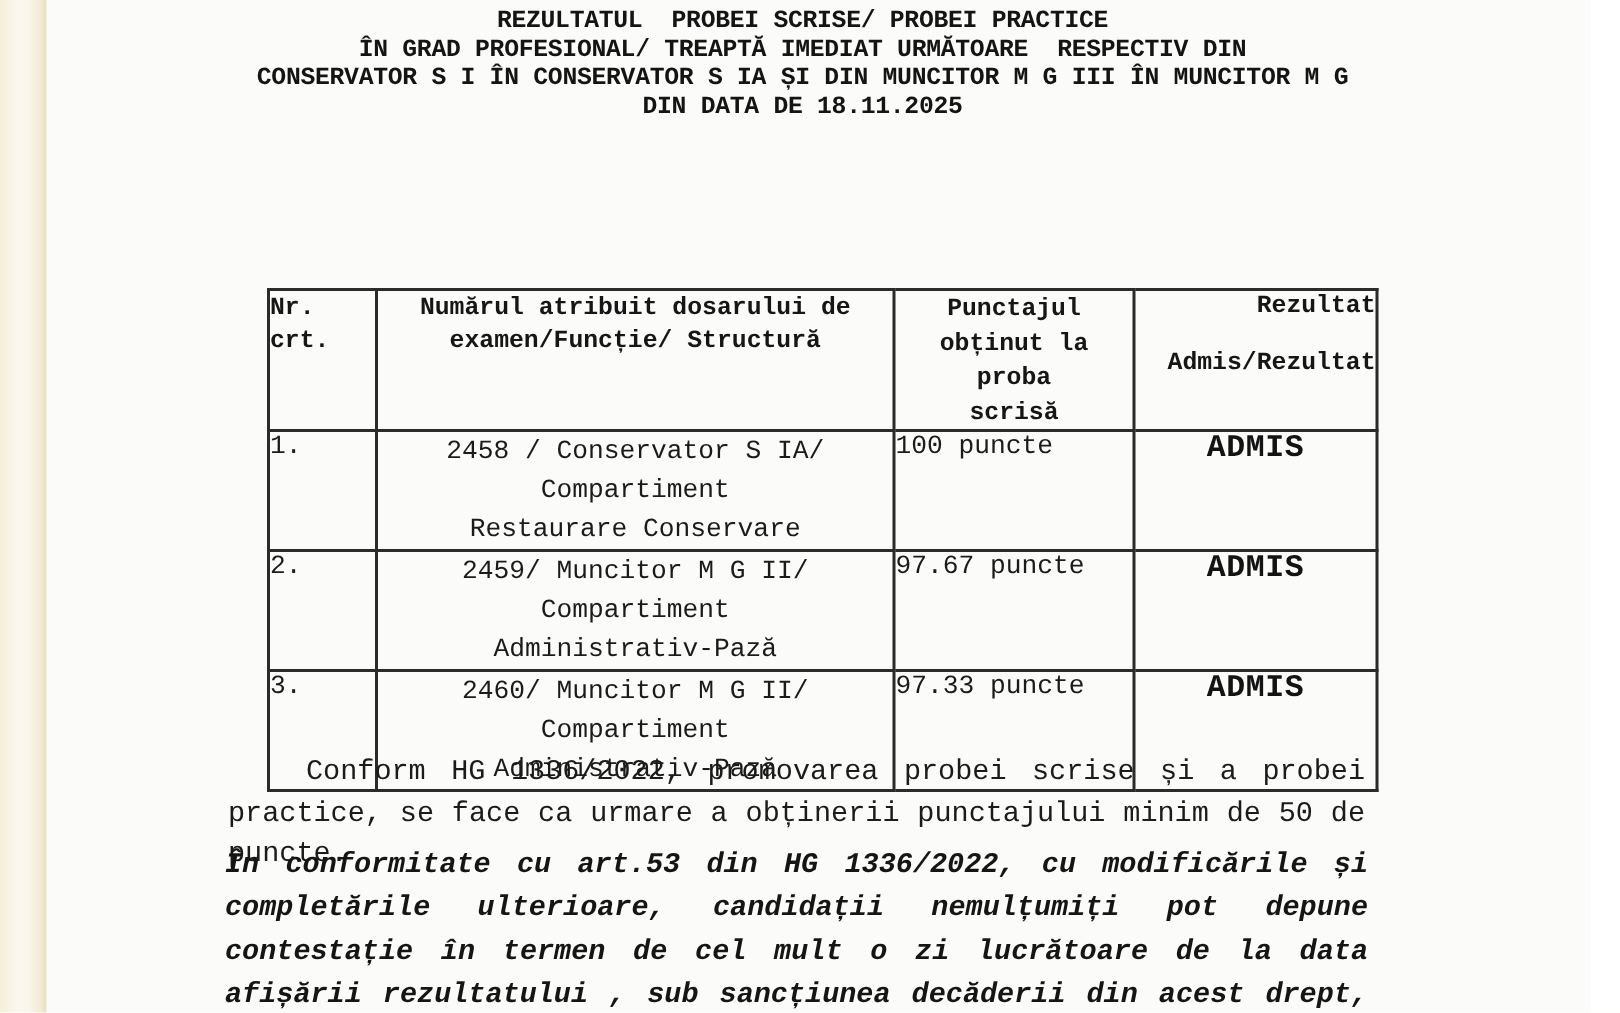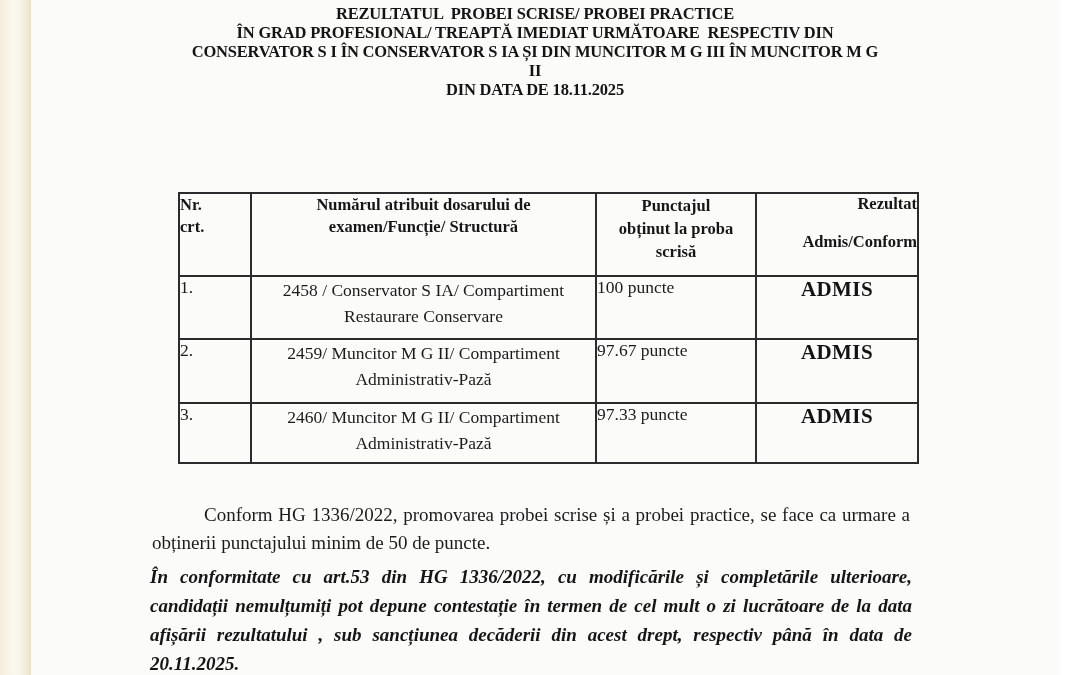--- a/index.html
+++ b/index.html
@@ -1,21 +1,21 @@
 <!DOCTYPE html>
 <html><head>
 <meta charset="utf-8">
 <style>
   html, body { margin: 0; padding: 0; }
   .page {
     position: relative;
     width: 1060px;
     height: 675px;
     background: #fbfbf9;
-    font-family: Liberation Serif, serif;
+    font-family: Liberation Mono, monospace;
     color: #1d1d1d;
     overflow: hidden;
   }
   .edge-strip {
     position: absolute;
     left: 0; top: 0;
     width: 30px; height: 100%;
     background: linear-gradient(to right,
       #f5eed9 0%, #faf7ee 38%, #f9f6ec 62%, #f1e9d2 92%, #ebe1c5 100%);
     border-right: 1px solid rgba(205,190,150,0.25);
@@ -102,21 +102,20 @@
 <body>
 
 <div class="page">
 
   <div class="edge-strip"></div>
 
   <header class="doc-title">
     <div class="title-line">REZULTATUL  PROBEI SCRISE/ PROBEI PRACTICE</div>
     <div class="title-line">ÎN GRAD PROFESIONAL/ TREAPTĂ IMEDIAT URMĂTOARE  RESPECTIV DIN</div>
     <div class="title-line">CONSERVATOR S I ÎN CONSERVATOR S IA ȘI DIN MUNCITOR M G III ÎN MUNCITOR M G</div>
-    <div class="title-line">II</div>
     <div class="title-line">DIN DATA DE 18.11.2025</div>
   </header>
 
   <table class="results-table">
     <colgroup>
       <col class="c1">
         <col class="c2">
         <col class="c3">
         <col class="c4">
     </colgroup>
@@ -130,21 +129,21 @@
           <div>Numărul atribuit dosarului de</div>
           <div>examen/Funcție/ Structură</div>
         </th>
         <th class="hdr-score">
           <div>Punctajul</div>
           <div>obținut la proba</div>
           <div>scrisă</div>
         </th>
         <th class="hdr-result">
           <div>Rezultat</div>
-          <div class="result-sub">Admis/Conform</div>
+          <div class="result-sub">Admis/Rezultat</div>
         </th>
       </tr>
     </thead>
     <tbody>
       <tr class="r1">
         <td class="cell-nr">1.</td>
         <td class="cell-dossier">
           <div>2458 / Conservator S IA/ Compartiment</div>
           <div>Restaurare Conservare</div>
         </td>

